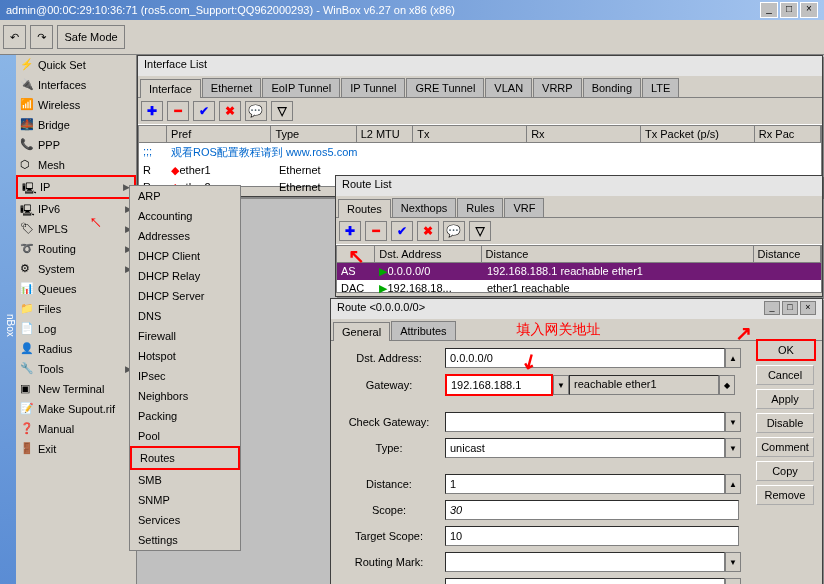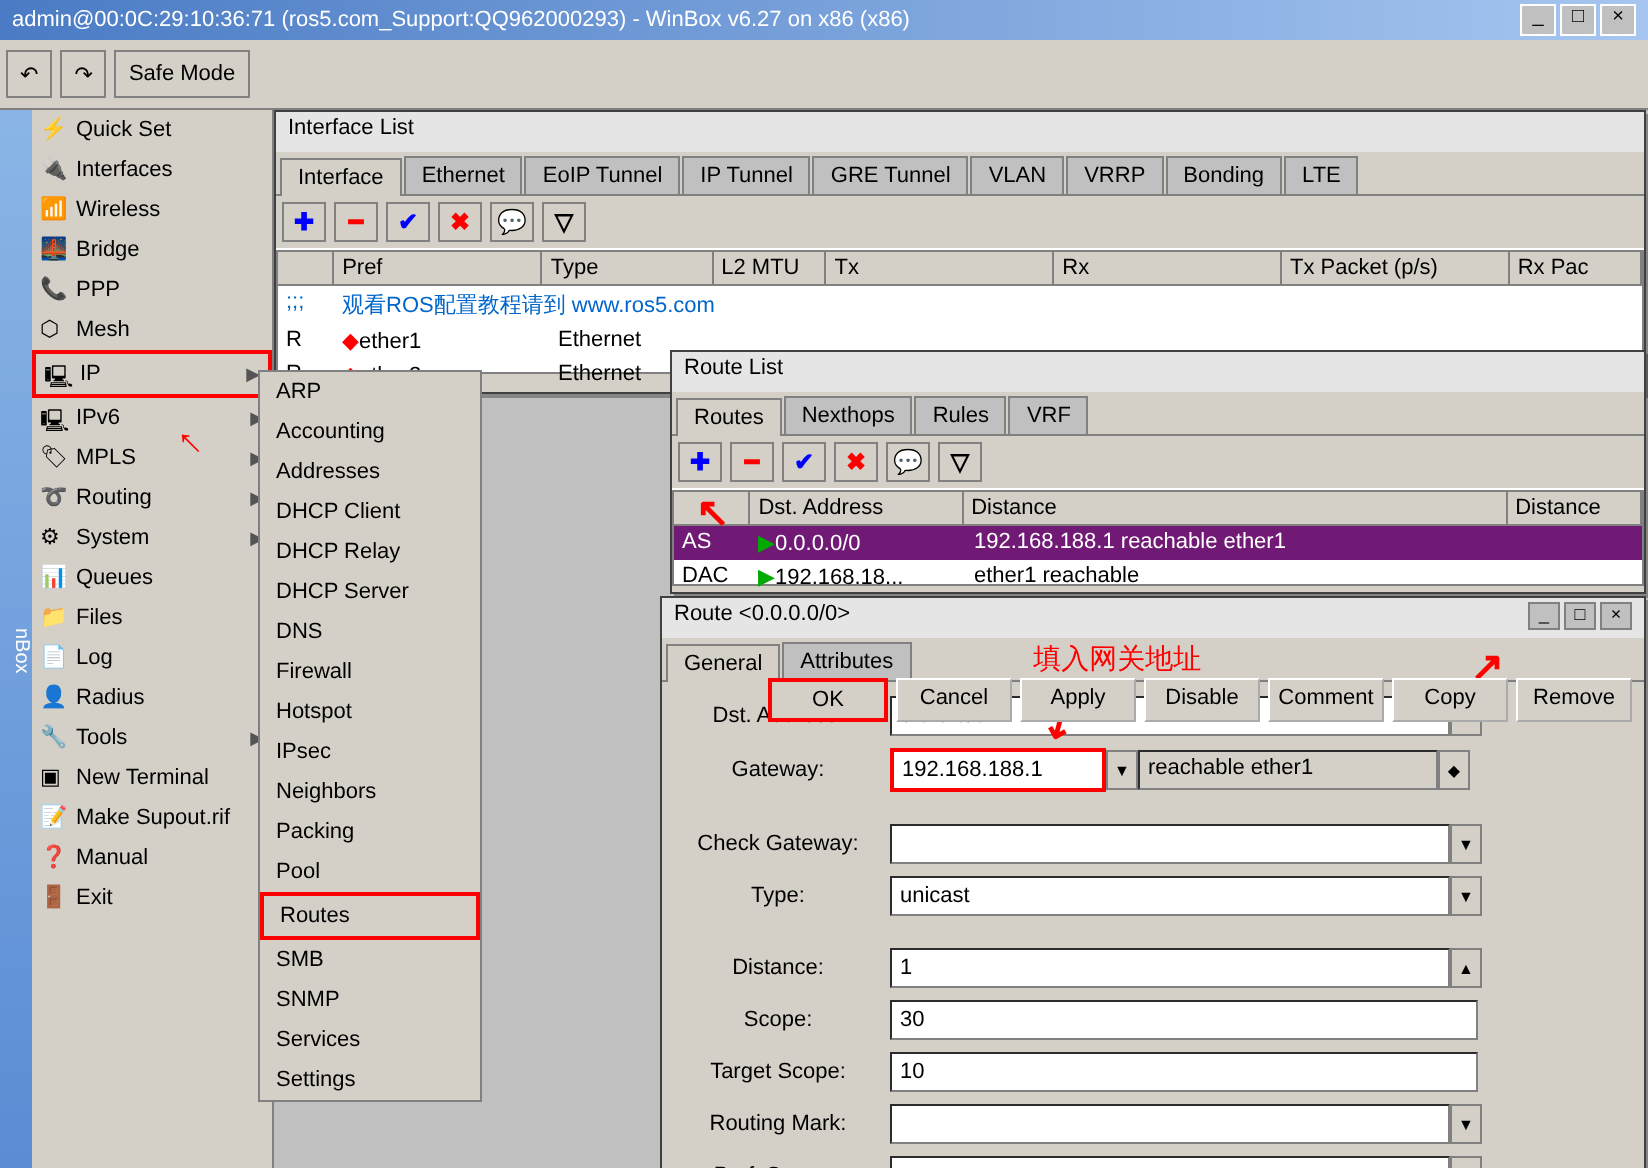--- a/index.html
+++ b/index.html
@@ -30,21 +30,21 @@
 .grid{background:#fff;border:1px solid #808080}
 .ghead{display:flex;background:#d4d0c8;border-bottom:1px solid #808080}
 .ghead div{padding:2px 4px;border-right:1px solid #808080;font-size:11px}
 .grow{display:flex;padding:1px 0}
 .grow div{padding:1px 4px;font-size:11px}
 .grow.sel{background:#701a75;color:#fff}
 .formrow{display:flex;align-items:center;padding:3px 8px}
 .formrow .lbl{width:100px;text-align:center;padding-right:6px}
 .formrow input,.formrow .inp{border:1px inset #808080;background:#fff;padding:2px 4px;font-size:11px;height:14px}
 .formrow .dd{width:14px;height:18px;border:1px solid #808080;background:#d4d0c8;display:inline-flex;align-items:center;justify-content:center;font-size:8px}
-.btncol{position:absolute;right:6px;top:40px;display:flex;gap:4px}
+.btncol{position:absolute;right:6px;top:40px;display:flex;flex-direction:column;gap:4px}
 .btncol .fbtn{width:56px;padding:3px 0;text-align:center;border:1px outset #fff;background:#d4d0c8;font-size:11px}
 .redbox{border:2px solid #ff0000!important}
 .redtxt{color:#ff0000;font-size:14px}
 .redarrow{color:#ff0000;font-size:20px;font-weight:bold;position:absolute}
 </style>
 </head>
 <body>
 
 <div class="titlebar">
   <span>admin@00:0C:29:10:36:71 (ros5.com_Support:QQ962000293) - WinBox v6.27 on x86 (x86)</span>
@@ -282,21 +282,21 @@
             <input class="inp" style="width: 270px;" value="unicast">
             <span class="dd">▼</span>
           </div>
         <div class="formrow" style="margin-top:10px">
             <span class="lbl">Distance:</span>
             <input class="inp" style="width: 270px;" value="1">
             <span class="dd">▲</span>
           </div>
         <div class="formrow">
             <span class="lbl">Scope:</span>
-            <input class="inp" style="width: 284px;" value="30">
+            <input class="inp" style="width: 284px; font-style: italic;" value="30">
           </div>
         <div class="formrow">
             <span class="lbl">Target Scope:</span>
             <input class="inp" style="width: 284px;" value="10">
           </div>
         <div class="formrow">
             <span class="lbl">Routing Mark:</span>
             <input class="inp" style="width: 270px;">
             <span class="dd">▼</span>
           </div>

